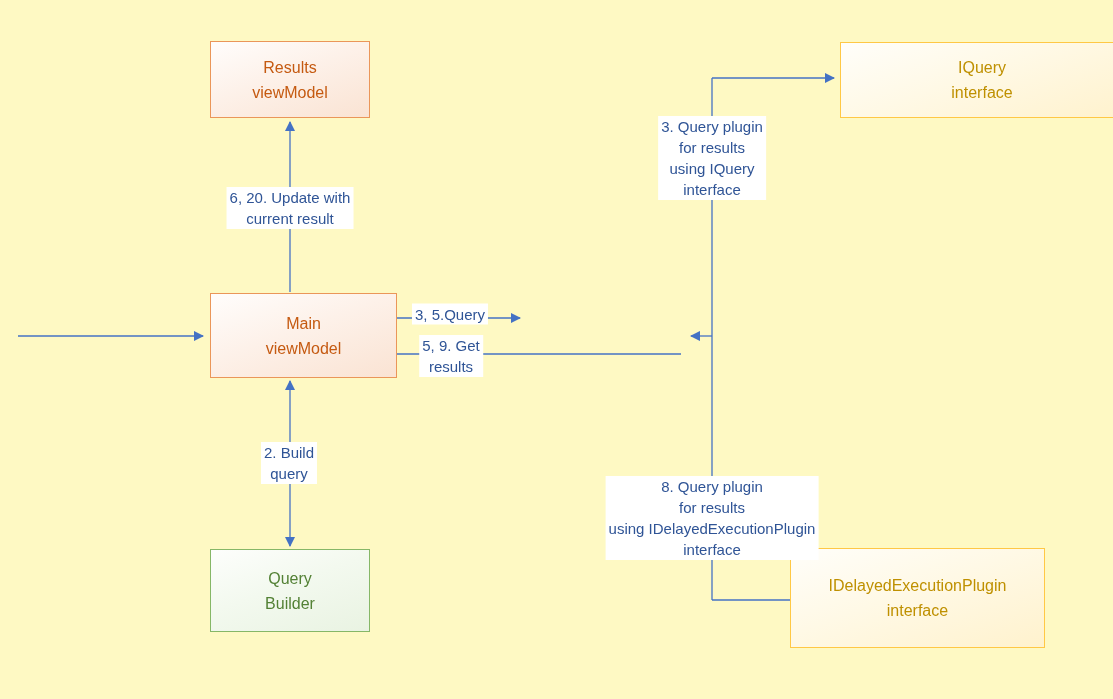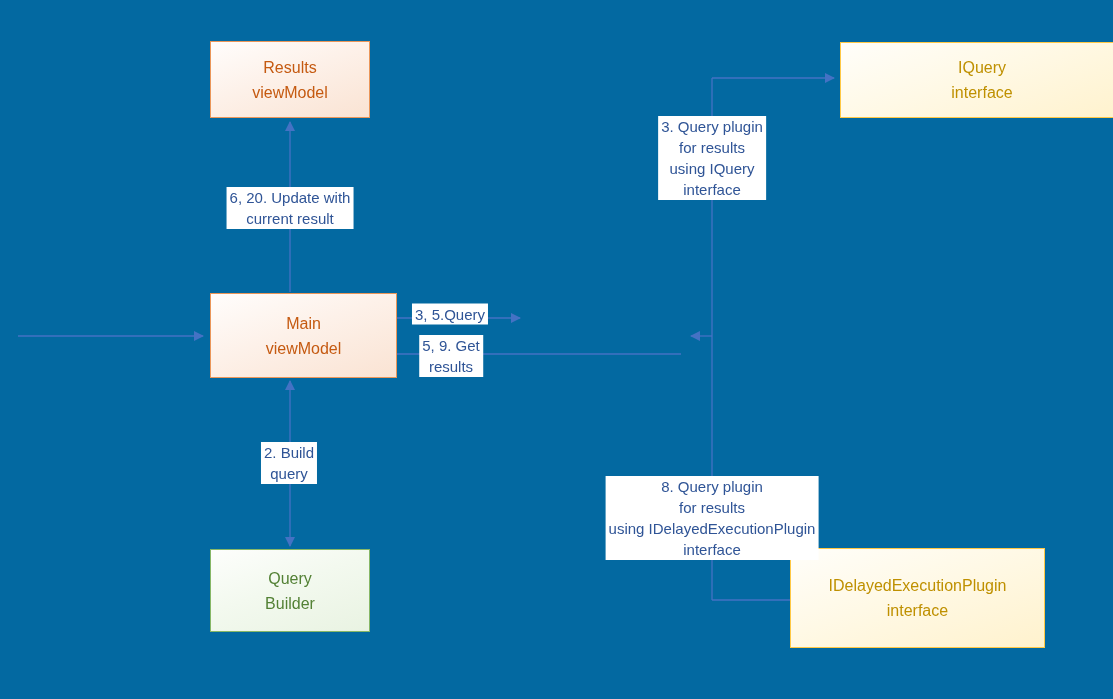--- a/index.html
+++ b/index.html
@@ -5,21 +5,21 @@
   html, body {
     margin: 0;
     padding: 0;
     background: #ffffff;
     font-family: "Liberation Sans", "DejaVu Sans", sans-serif;
   }
   .canvas {
     position: relative;
     width: 1113px;
     height: 699px;
-    background: #0369a1;
+    background: #fef9c3;
     overflow: hidden;
   }
   svg.connectors {
     position: absolute;
     left: 0; top: 0;
     width: 1113px;
     height: 699px;
     z-index: 1;
   }
   .connector {

